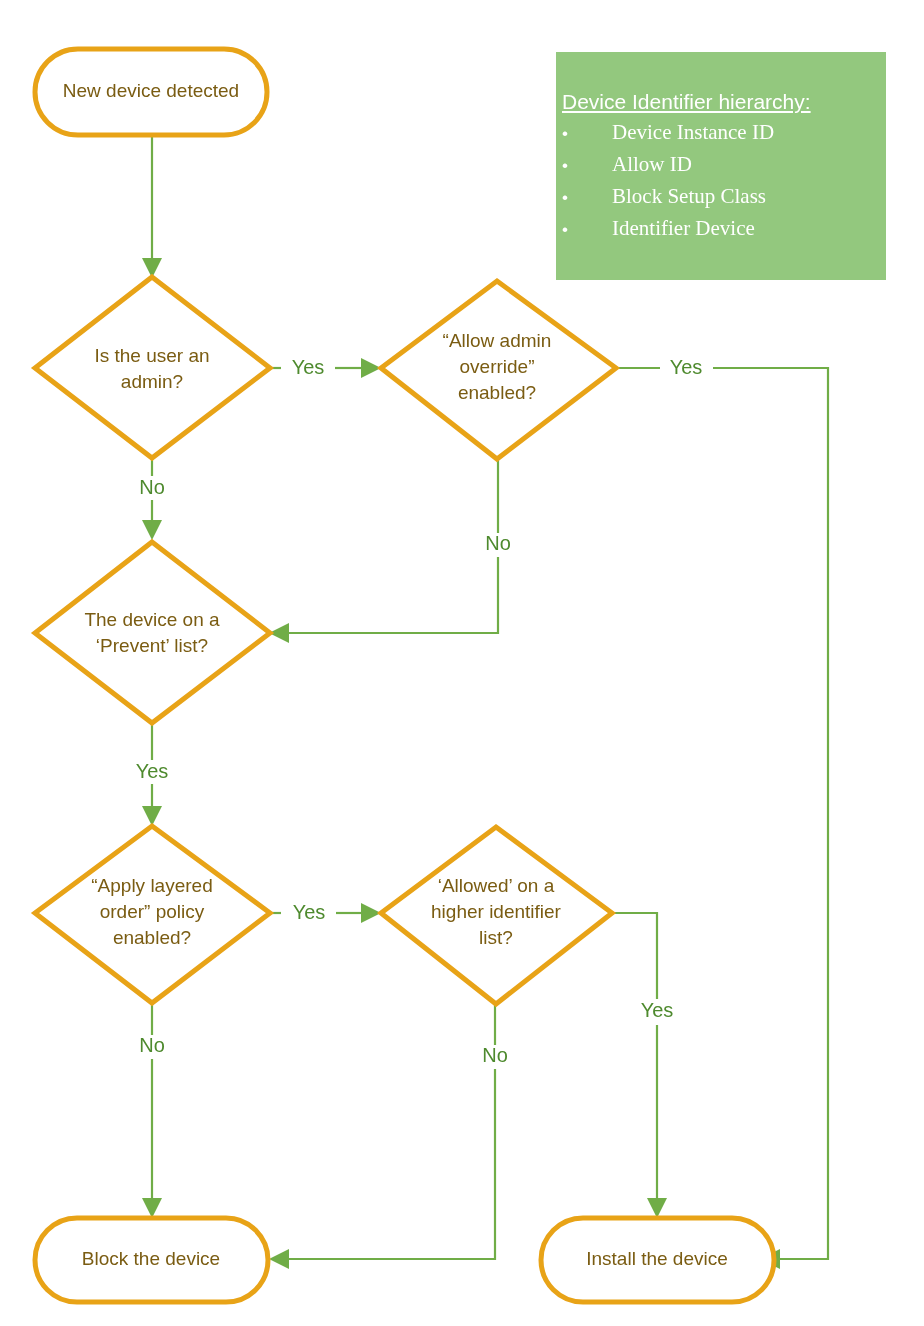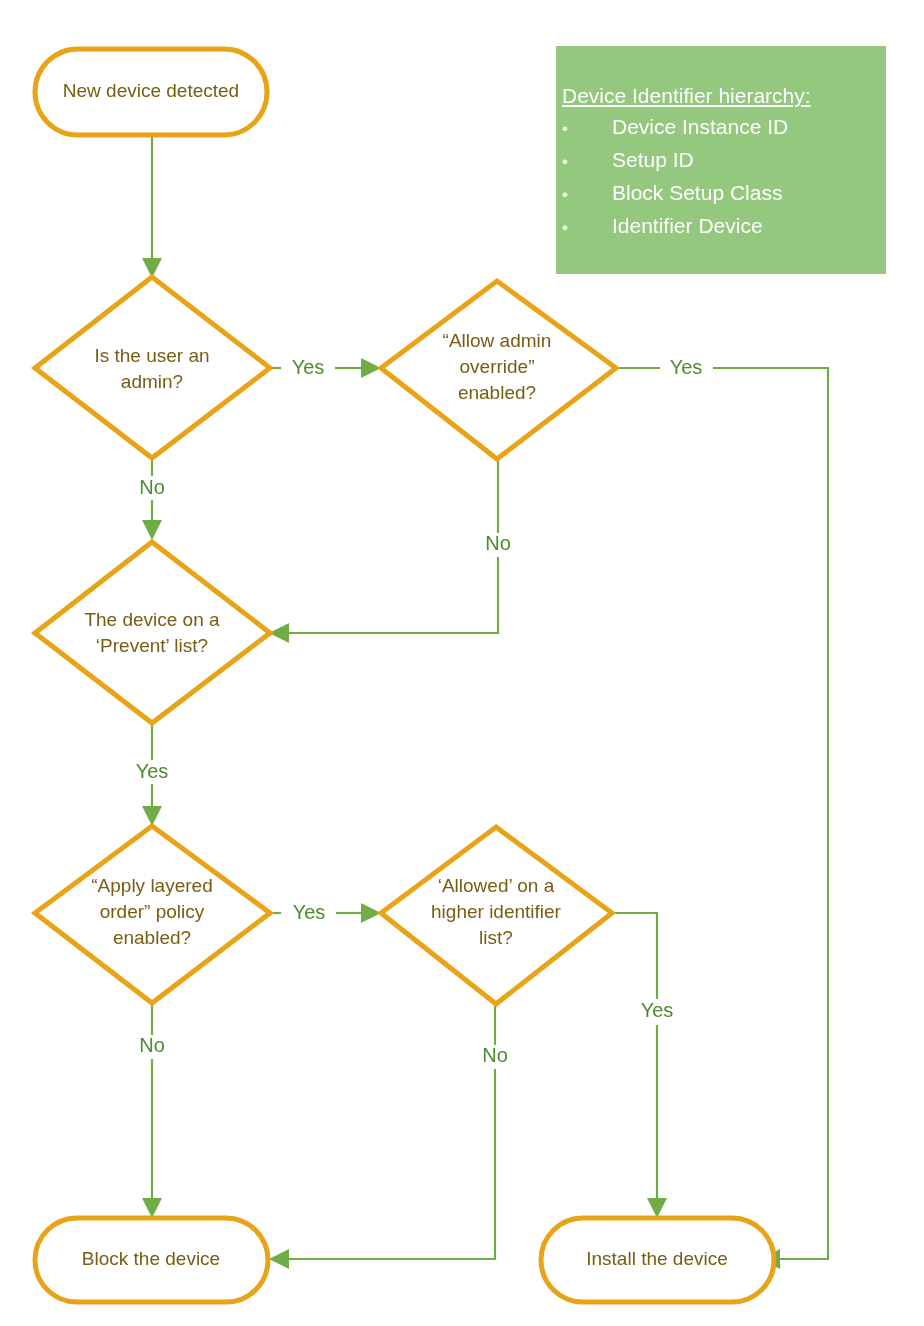--- a/index.html
+++ b/index.html
@@ -49,21 +49,21 @@
   .edge-label {
     fill: #4E8A2E;
     font-family: "Liberation Sans", sans-serif;
     font-size: 20px;
     text-anchor: middle;
     dominant-baseline: middle;
   }
   .legend-box {
     position: absolute;
     left: 556px;
-    top: 46px;
+    top: 52px;
     width: 330px;
     height: 228px;
     background: #93C87E;
     box-sizing: border-box;
     padding: 38px 0 0 0;
   }
   .legend-title {
     color: #ffffff;
     font-family: "Liberation Sans", sans-serif;
     font-size: 21px;
@@ -88,20 +88,21 @@
   }
   .legend-bullet {
     display: inline-block;
     width: 56px;
     padding-left: 6px;
     box-sizing: border-box;
     font-size: 17px;
   }
   .legend-item-label {
     white-space: nowrap;
+    font-family: Liberation Serif, serif;
   }
 </style>
 </head>
 <body>
 
 <div id="flow-root">
 
   <svg id="flowchart" viewBox="0 0 924 1326">
 
     <g>
@@ -231,21 +232,21 @@
 
   <div class="legend-box">
     <div class="legend-title">Device Identifier hierarchy:</div>
     <ul class="legend-list">
       <li>
         <span class="legend-bullet">•</span>
         <span class="legend-item-label">Device Instance ID</span>
       </li>
       <li>
         <span class="legend-bullet">•</span>
-        <span class="legend-item-label">Setup ID</span>
+        <span class="legend-item-label">Allow ID</span>
       </li>
       <li>
         <span class="legend-bullet">•</span>
         <span class="legend-item-label">Block Setup Class</span>
       </li>
       <li>
         <span class="legend-bullet">•</span>
         <span class="legend-item-label">Identifier Device</span>
       </li>
     </ul>

